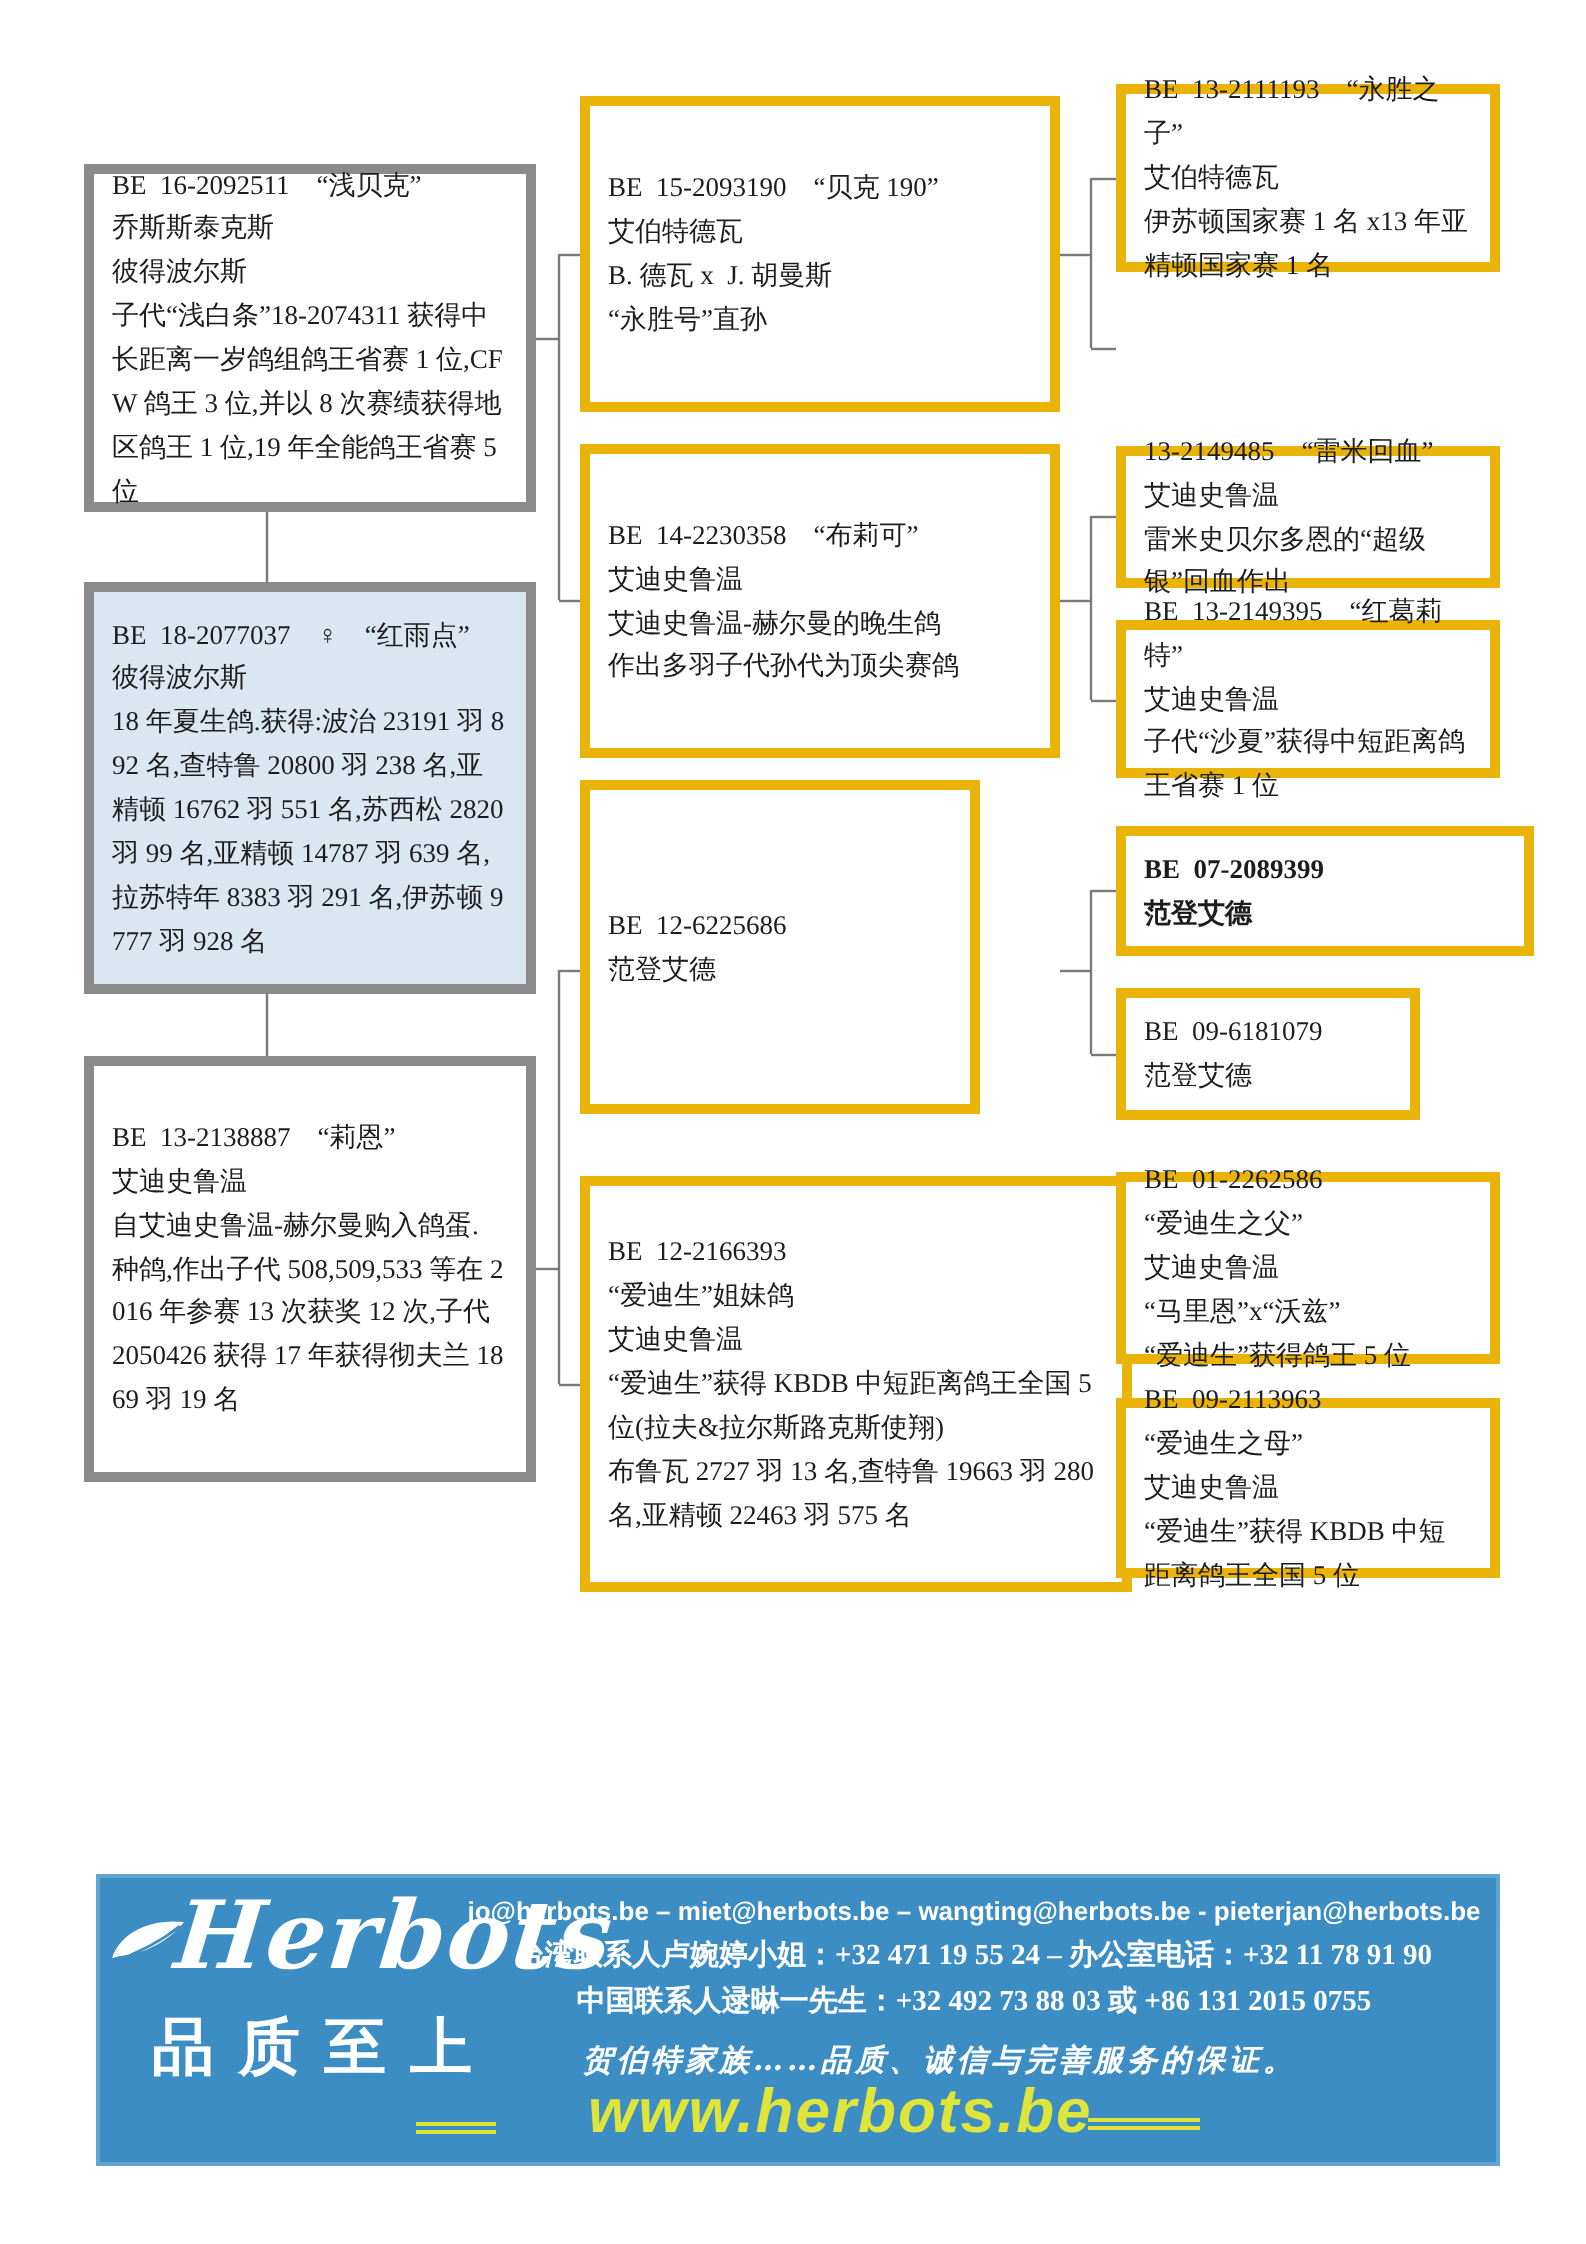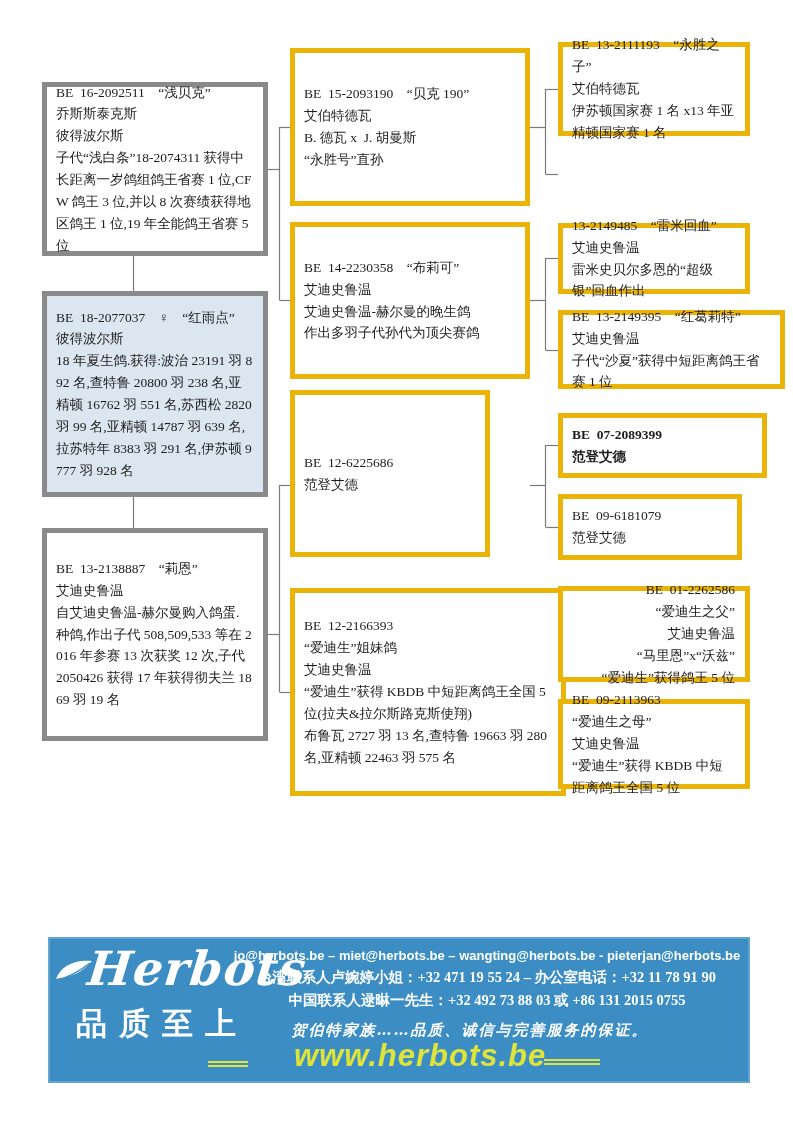--- a/index.html
+++ b/index.html
@@ -139,31 +139,31 @@
 
   <div class="box" style="left:558px; top:42px;  width:192px; height:94px;">BE  13-2111193　“永胜之子”
 艾伯特德瓦
 伊苏顿国家赛 1 名 x13 年亚精顿国家赛 1 名</div>
 
 
   <div class="box" style="left:558px; top:223px; width:192px; height:71px;">13-2149485　“雷米回血”
 艾迪史鲁温
 雷米史贝尔多恩的“超级银”回血作出</div>
 
-  <div class="box" style="left:558px; top:310px; width:227px; height:79px;">BE  13-2149395　“红葛莉特”
+  <div class="box" style="left:558px; top:310px; width:192px; height:79px;">BE  13-2149395　“红葛莉特”
 艾迪史鲁温
 子代“沙夏”获得中短距离鸽王省赛 1 位</div>
 
   <div class="box" style="left:558px; top:413px; width:209px; height:65px;font-weight:bold;">BE  07-2089399
 范登艾德</div>
 
-  <div class="box" style="left:558px; top:494px; width:184px; height:66px;">BE  09-6181079
+  <div class="box" style="left:558px; top:494px; width:152px; height:66px;">BE  09-6181079
 范登艾德</div>
 
-  <div class="box" style="left:558px; top:586px; width:192px; height:96px;text-align:right;">BE  01-2262586
+  <div class="box" style="left:558px; top:586px; width:192px; height:96px;">BE  01-2262586
 “爱迪生之父”
 艾迪史鲁温
 “马里恩”x“沃兹”
 “爱迪生”获得鸽王 5 位</div>
 
   <div class="box" style="left:558px; top:699px; width:192px; height:90px;">BE  09-2113963
 “爱迪生之母”
 艾迪史鲁温
 “爱迪生”获得 KBDB 中短距离鸽王全国 5 位</div>
 

